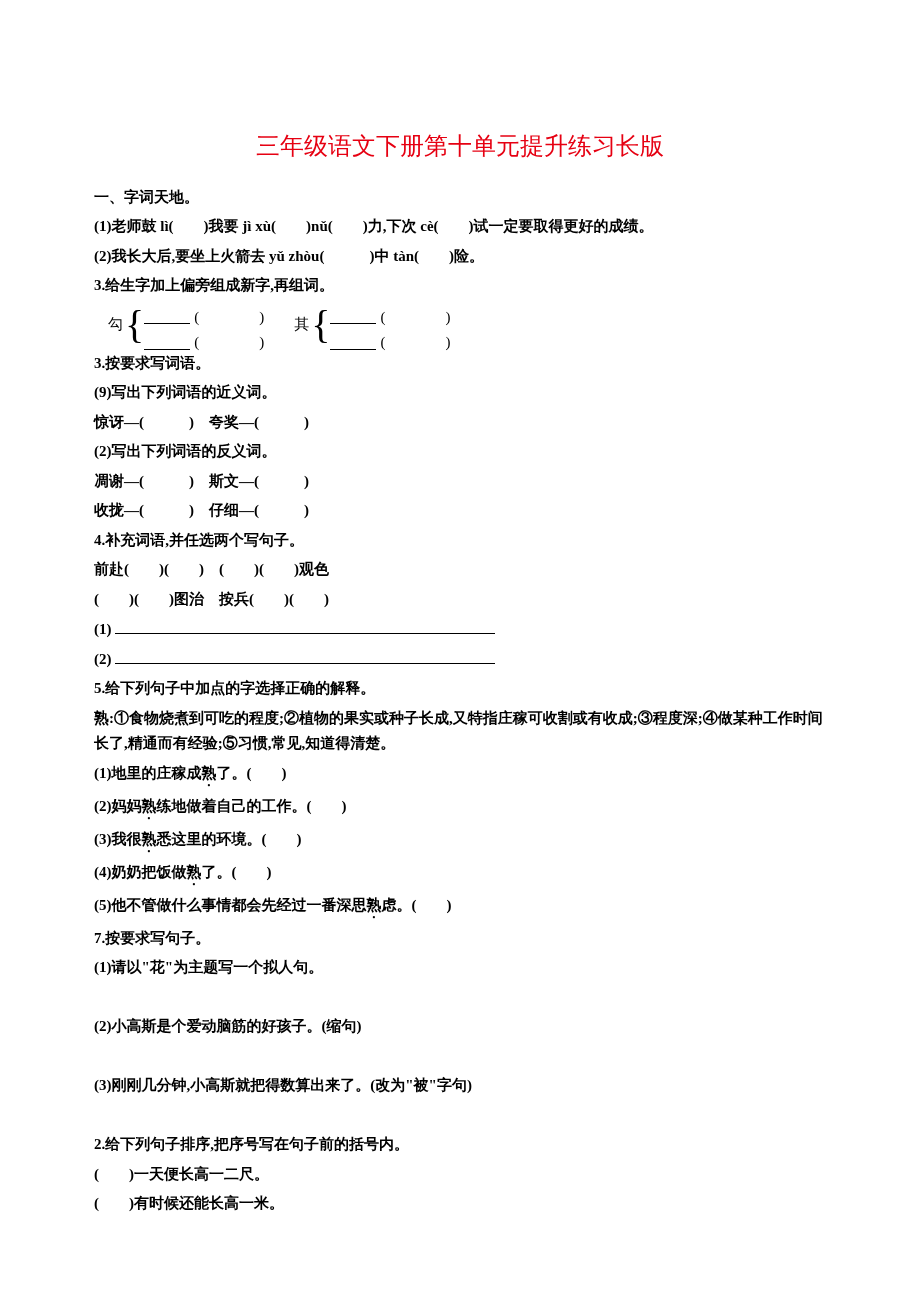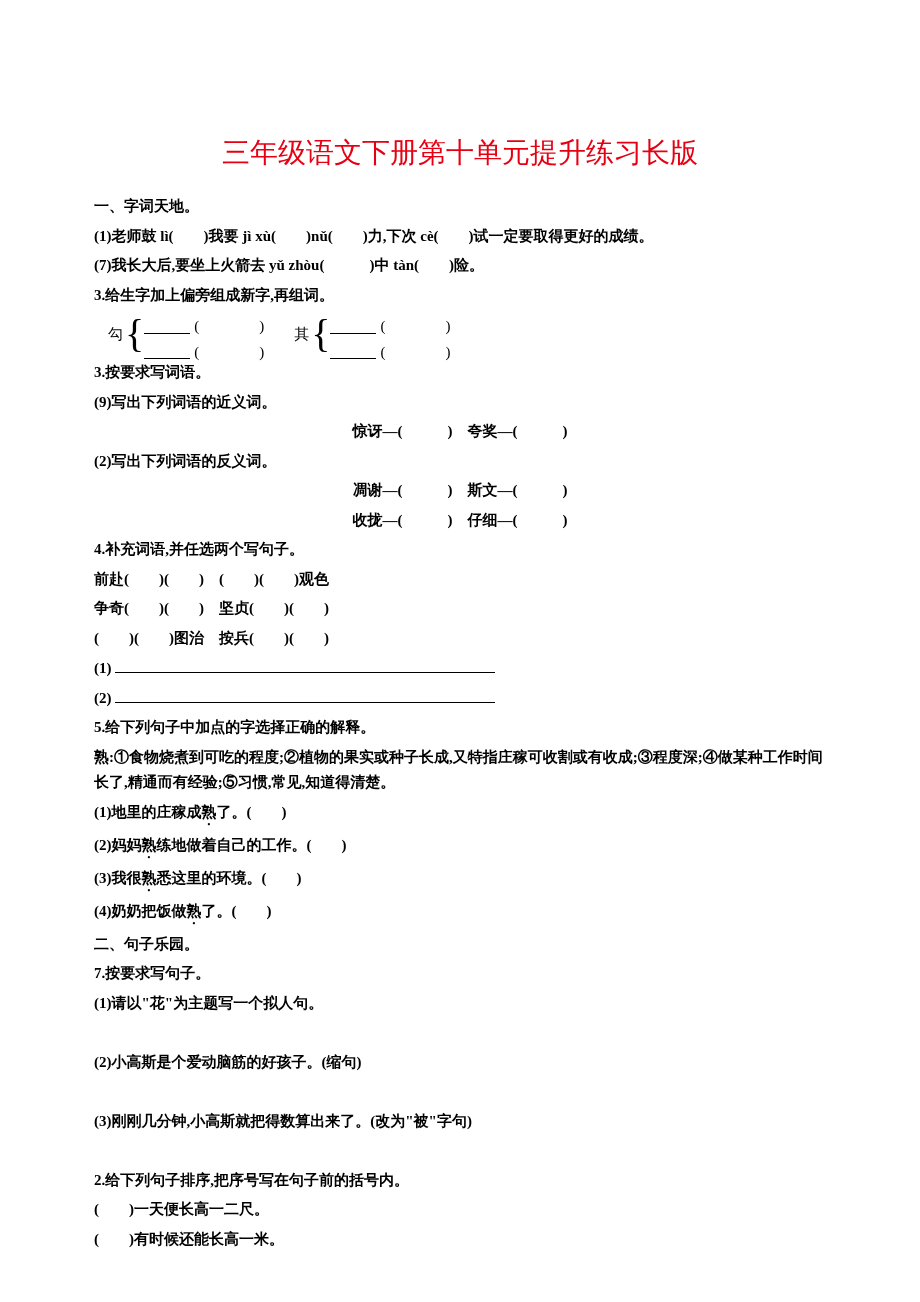--- a/index.html
+++ b/index.html
@@ -12,21 +12,21 @@
   .page {
     padding: 110px 90px 80px 90px;
     box-sizing: border-box;
     color: #000;
     font-size: 15px;
     line-height: 1.7;
   }
   .title {
     text-align: center;
     color: #e60012;
-    font-size: 28px;
+    font-size: 24px;
     font-weight: normal;
     margin-bottom: 18px;
     font-family: "SimSun", serif;
   }
   .line {
     margin: 4px;
     white-space: pre-wrap;
     font-weight: bold;
   }
   .underline-long {
@@ -42,39 +42,39 @@
     gap:24px;
     margin:6px 0 6px 12px;
   }
   .brace-group { display:flex; align-items:center; }
   .brace-char { font-size:15px; margin:0 2px 0 6px; }
   .brace { font-size:40px; line-height:40px; }
   .brace-lines { display:flex; flex-direction:column; justify-content:space-between; height:40px; }
   .brace-row { display:flex; align-items:center; }
   .brace-blank-u { border-bottom:1px solid #000; min-width:46px; height:12px; display:inline-block; margin-right:4px;}
   .brace-paren-gap { display:inline-block; min-width:60px; }
-  .spaced { letter-spacing:0;text-align:center; }
+  .spaced { letter-spacing:0; }
   .dotline { position:relative; }
   .udot {
     text-emphasis: filled dot;
     -webkit-text-emphasis: filled dot;
     text-emphasis-position: under;
     -webkit-text-emphasis-position: under;
   }
 </style>
 </head>
 <body>
 <div class="page">
 
 <h1 class="title">三年级语文下册第十单元提升练习长版</h1>
 
 <p class="line">一、字词天地。</p>
 
 <p class="line">(1)老师鼓 lì(　　)我要 jì xù(　　)nǔ(　　)力,下次 cè(　　)试一定要取得更好的成绩。</p>
-<p class="line">(7)我长大后,要坐上火箭去 yǔ zhòu(　　　)中 tàn(　　)险。</p>
+<p class="line">(2)我长大后,要坐上火箭去 yǔ zhòu(　　　)中 tàn(　　)险。</p>
 
 <p class="line">3.给生字加上偏旁组成新字,再组词。</p>
 <div class="brace-wrap">
   <div class="brace-group">
     <span class="brace-char">勾</span>
     <span class="brace">{</span>
     <div class="brace-lines">
       <div class="brace-row"><span class="brace-blank-u"></span>(<span class="brace-paren-gap"></span>)</div>
       <div class="brace-row"><span class="brace-blank-u"></span>(<span class="brace-paren-gap"></span>)</div>
     </div>
@@ -91,34 +91,33 @@
 
 <p class="line">3.按要求写词语。</p>
 <p class="line">(9)写出下列词语的近义词。</p>
 <p class="line spaced">惊讶—(　　　)　夸奖—(　　　)</p>
 <p class="line">(2)写出下列词语的反义词。</p>
 <p class="line spaced">凋谢—(　　　)　斯文—(　　　)</p>
 <p class="line spaced">收拢—(　　　)　仔细—(　　　)</p>
 
 <p class="line">4.补充词语,并任选两个写句子。</p>
 <p class="line">前赴(　　)(　　)　(　　)(　　)观色</p>
-<p class="line">争奇(　　)(　　)　坚贞(　　)(　　)</p>
 <p class="line">(　　)(　　)图治　按兵(　　)(　　)</p>
 <p class="line"><span>(1)</span> <span class="underline-long"></span></p>
 <p class="line"><span>(2)</span> <span class="underline-long"></span></p>
 
 <p class="line">5.给下列句子中加点的字选择正确的解释。</p>
 <p class="line">熟:①食物烧煮到可吃的程度;②植物的果实或种子长成,又特指庄稼可收割或有收成;③程度深;④做某种工作时间长了,精通而有经验;⑤习惯,常见,知道得清楚。</p>
 
 <p class="line dotline"><span>(1)地里的庄稼成</span><span class="udot">熟</span><span>了。(　　)</span></p>
 <p class="line dotline"><span>(2)妈妈</span><span class="udot">熟</span><span>练地做着自己的工作。(　　)</span></p>
 <p class="line dotline"><span>(3)我很</span><span class="udot">熟</span><span>悉这里的环境。(　　)</span></p>
 <p class="line dotline"><span>(4)奶奶把饭做</span><span class="udot">熟</span><span>了。(　　)</span></p>
+<p class="line dotline"><span>(5)他不管做什么事情都会先经过一番深思</span><span class="udot">熟</span><span>虑。(　　)</span></p>
 
-<p class="line">二、句子乐园。</p>
 <p class="line">7.按要求写句子。</p>
 <p class="line">(1)请以"花"为主题写一个拟人句。</p>
 <p class="line">&nbsp;</p>
 <p class="line">(2)小高斯是个爱动脑筋的好孩子。(缩句)</p>
 <p class="line">&nbsp;</p>
 <p class="line">(3)刚刚几分钟,小高斯就把得数算出来了。(改为"被"字句)</p>
 <p class="line">&nbsp;</p>
 
 <p class="line">2.给下列句子排序,把序号写在句子前的括号内。</p>
 <p class="line">(　　)一天便长高一二尺。</p>

